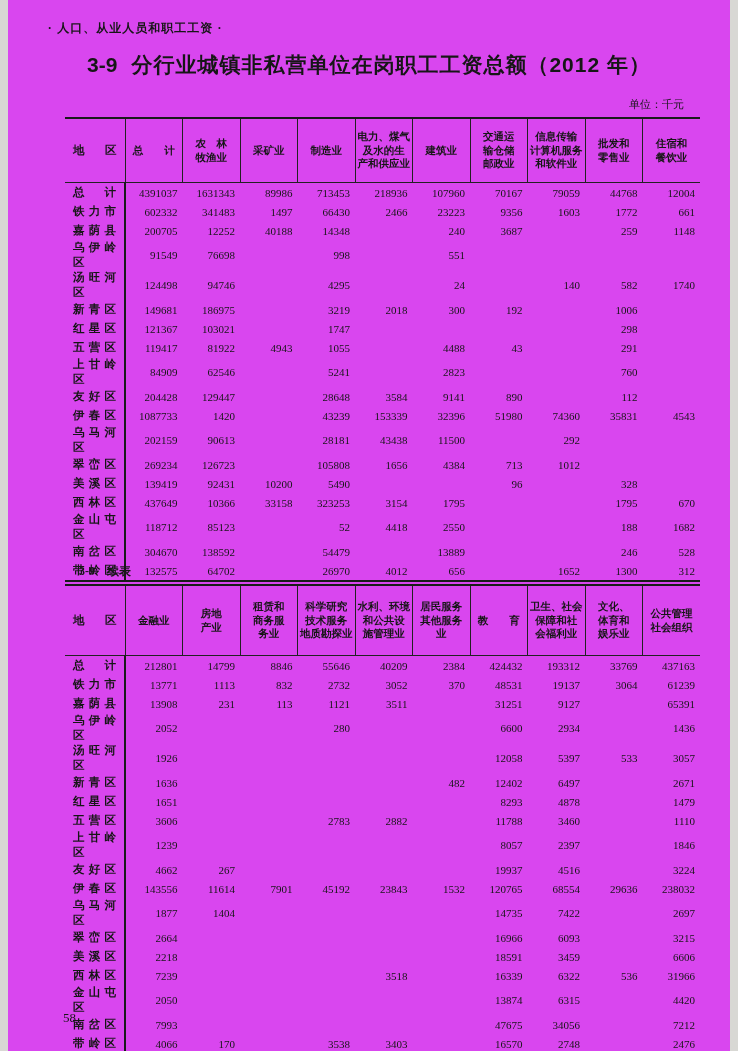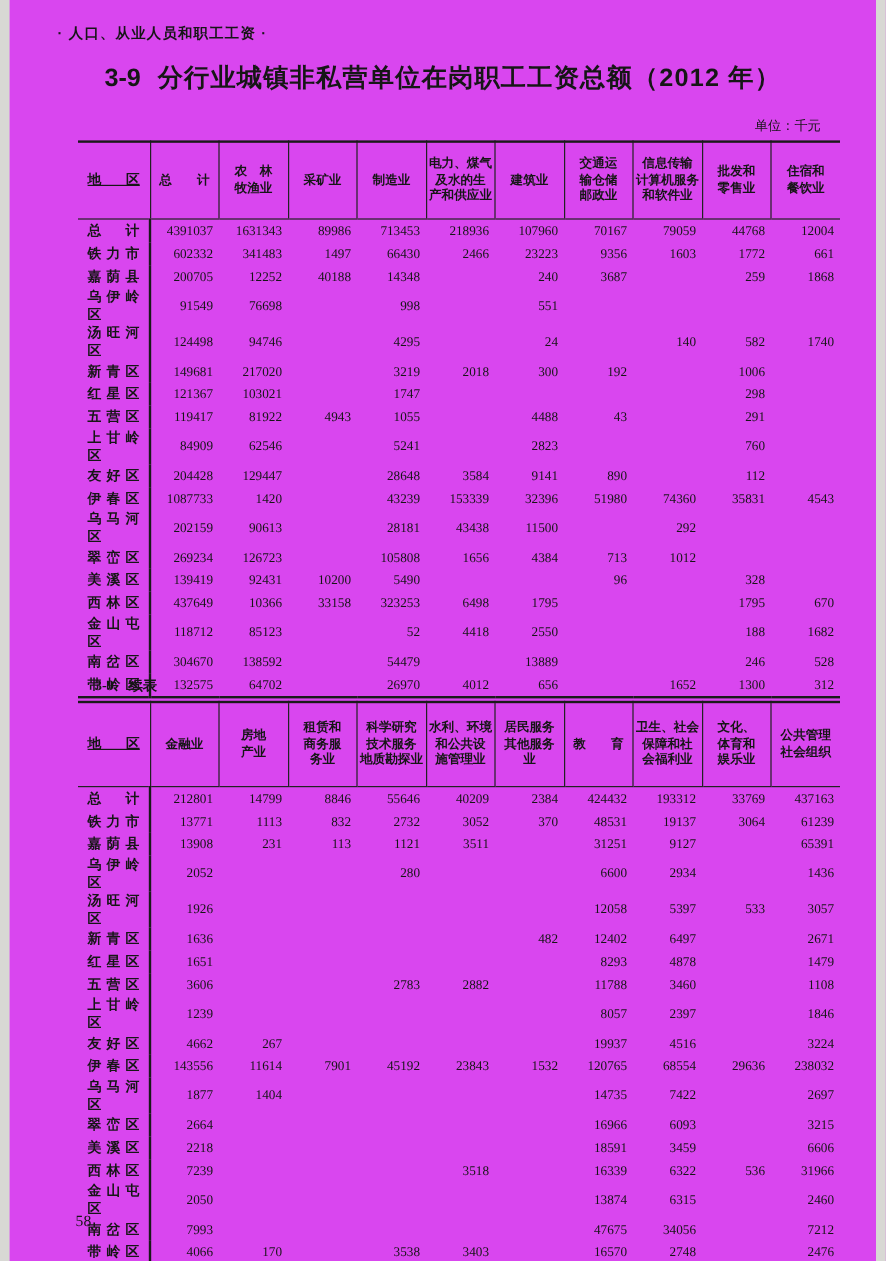--- a/index.html
+++ b/index.html
@@ -37,21 +37,20 @@
     font-weight:600; font-size:10.5px; line-height:1.32;
     text-align:center; vertical-align:middle;
     white-space:pre-line; padding:1px 0; letter-spacing:0;
   }
   .data-table thead th:first-child { border-left:none; }
   #table1 thead th { height:61px; }
   #table2 thead th { height:67px; }
   .data-table thead th.region-h {
     text-align:justify; text-align-last:justify; padding:0 8px;
     font-size:11.5px;
-    text-decoration:underline;
   }
   .data-table tbody td { height:19px; padding:0; }
   .data-table tbody td.num {
     font-size:11px; text-align:right; padding-right:5px;
     font-family:"Liberation Serif","DejaVu Serif",serif;
   }
   .data-table tbody td.region {
     font-size:11.5px; font-weight:600;
     text-align:justify; text-align-last:justify; padding:0 8px;
     border-right:2px solid #1a1a1a;
@@ -138,21 +137,21 @@
           <td class="region">嘉荫县</td>
           <td class="num">200705</td>
           <td class="num">12252</td>
           <td class="num">40188</td>
           <td class="num">14348</td>
           <td class="num"></td>
           <td class="num">240</td>
           <td class="num">3687</td>
           <td class="num"></td>
           <td class="num">259</td>
-          <td class="num">1868</td>
+          <td class="num">1148</td>
         </tr>
         <tr>
           <td class="region">乌伊岭区</td>
           <td class="num">91549</td>
           <td class="num">76698</td>
           <td class="num"></td>
           <td class="num">998</td>
           <td class="num"></td>
           <td class="num">551</td>
           <td class="num"></td>
@@ -169,21 +168,21 @@
           <td class="num"></td>
           <td class="num">24</td>
           <td class="num"></td>
           <td class="num">140</td>
           <td class="num">582</td>
           <td class="num">1740</td>
         </tr>
         <tr>
           <td class="region">新青区</td>
           <td class="num">149681</td>
-          <td class="num">217020</td>
+          <td class="num">186975</td>
           <td class="num"></td>
           <td class="num">3219</td>
           <td class="num">2018</td>
           <td class="num">300</td>
           <td class="num">192</td>
           <td class="num"></td>
           <td class="num">1006</td>
           <td class="num"></td>
         </tr>
         <tr>
@@ -289,21 +288,21 @@
           <td class="num"></td>
           <td class="num">328</td>
           <td class="num"></td>
         </tr>
         <tr>
           <td class="region">西林区</td>
           <td class="num">437649</td>
           <td class="num">10366</td>
           <td class="num">33158</td>
           <td class="num">323253</td>
-          <td class="num">6498</td>
+          <td class="num">3154</td>
           <td class="num">1795</td>
           <td class="num"></td>
           <td class="num"></td>
           <td class="num">1795</td>
           <td class="num">670</td>
         </tr>
         <tr>
           <td class="region">金山屯区</td>
           <td class="num">118712</td>
           <td class="num">85123</td>
@@ -486,21 +485,21 @@
           <td class="region">五营区</td>
           <td class="num">3606</td>
           <td class="num"></td>
           <td class="num"></td>
           <td class="num">2783</td>
           <td class="num">2882</td>
           <td class="num"></td>
           <td class="num">11788</td>
           <td class="num">3460</td>
           <td class="num"></td>
-          <td class="num">1108</td>
+          <td class="num">1110</td>
         </tr>
         <tr>
           <td class="region">上甘岭区</td>
           <td class="num">1239</td>
           <td class="num"></td>
           <td class="num"></td>
           <td class="num"></td>
           <td class="num"></td>
           <td class="num"></td>
           <td class="num">8057</td>
@@ -590,21 +589,21 @@
           <td class="region">金山屯区</td>
           <td class="num">2050</td>
           <td class="num"></td>
           <td class="num"></td>
           <td class="num"></td>
           <td class="num"></td>
           <td class="num"></td>
           <td class="num">13874</td>
           <td class="num">6315</td>
           <td class="num"></td>
-          <td class="num">2460</td>
+          <td class="num">4420</td>
         </tr>
         <tr>
           <td class="region">南岔区</td>
           <td class="num">7993</td>
           <td class="num"></td>
           <td class="num"></td>
           <td class="num"></td>
           <td class="num"></td>
           <td class="num"></td>
           <td class="num">47675</td>

